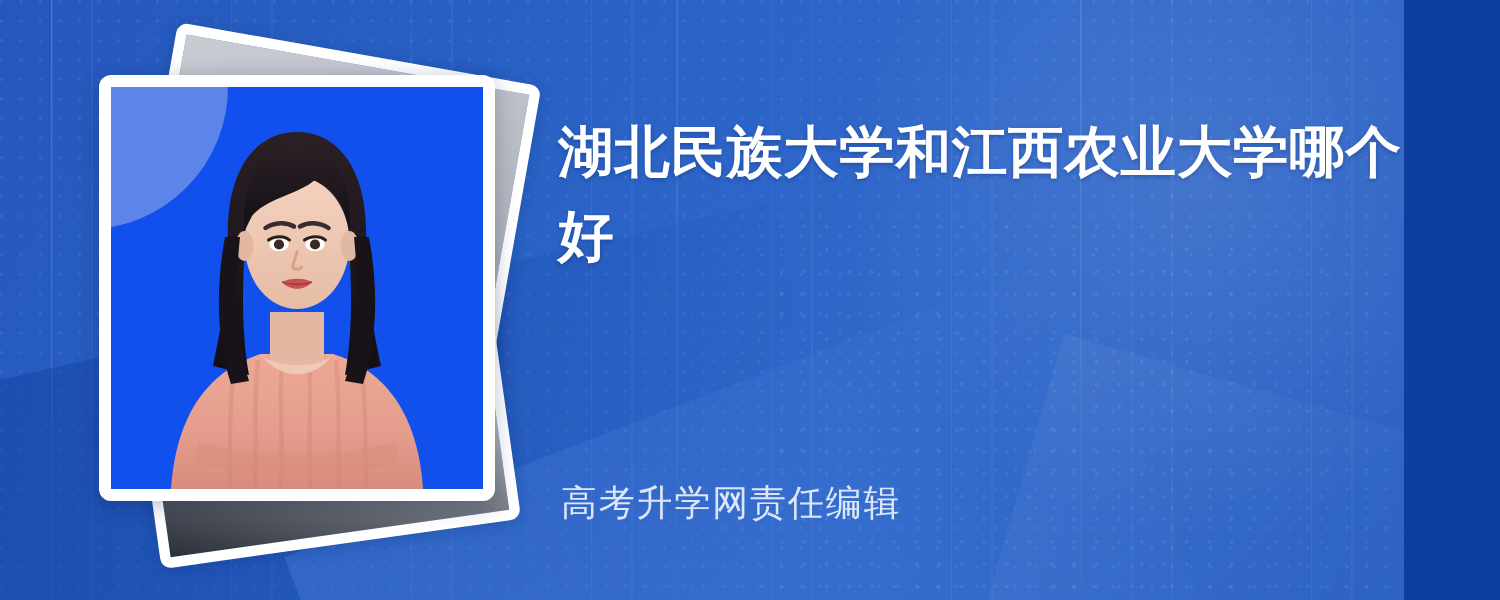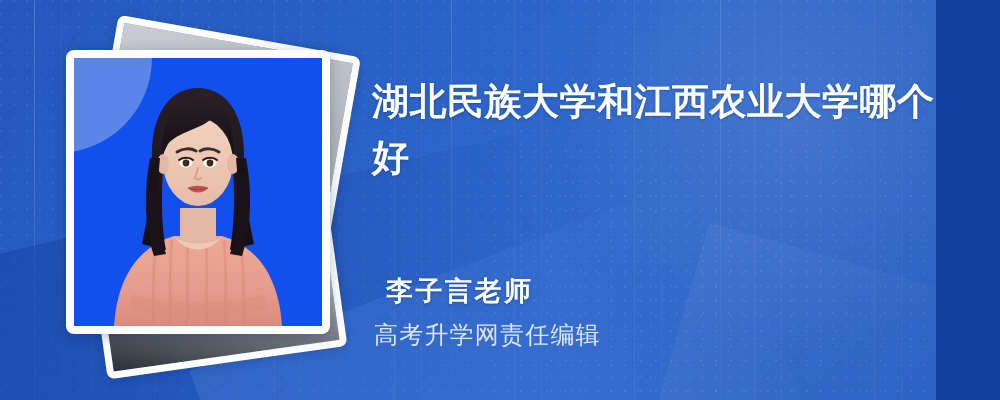--- a/index.html
+++ b/index.html
@@ -299,18 +299,17 @@
           <path d="M86 100 C82 140 84 172 92 196 L80 198 C70 168 70 132 76 100 Z" fill="#191319"></path>
           <path d="M162 100 C166 140 164 172 156 196 L168 198 C178 168 178 132 172 100 Z" fill="#191319"></path>
         </svg>
       </div>
     </div>
   </div>
 
   <div class="text-col">
     <h1 class="headline">湖北民族大学和江西农业大学哪个好</h1>
 
-    <div class="author-name">李子言老师</div>
 
     <div class="author-role">高考升学网责任编辑</div>
   </div>
 
 </div>
 
 </body></html>

